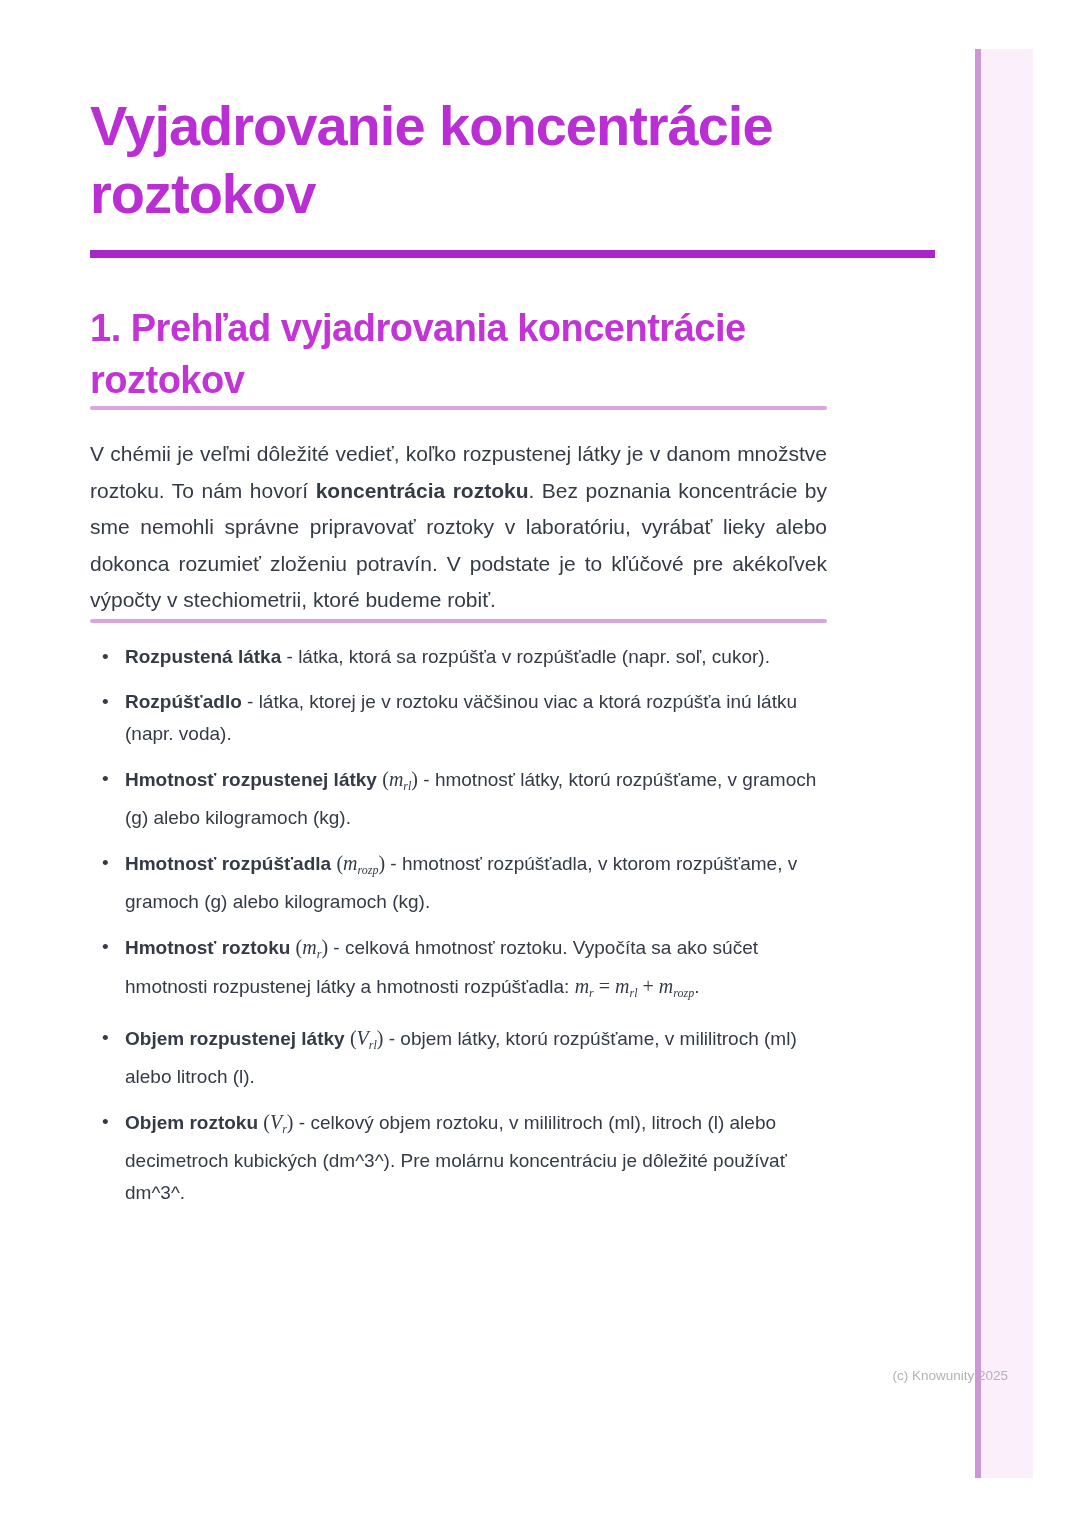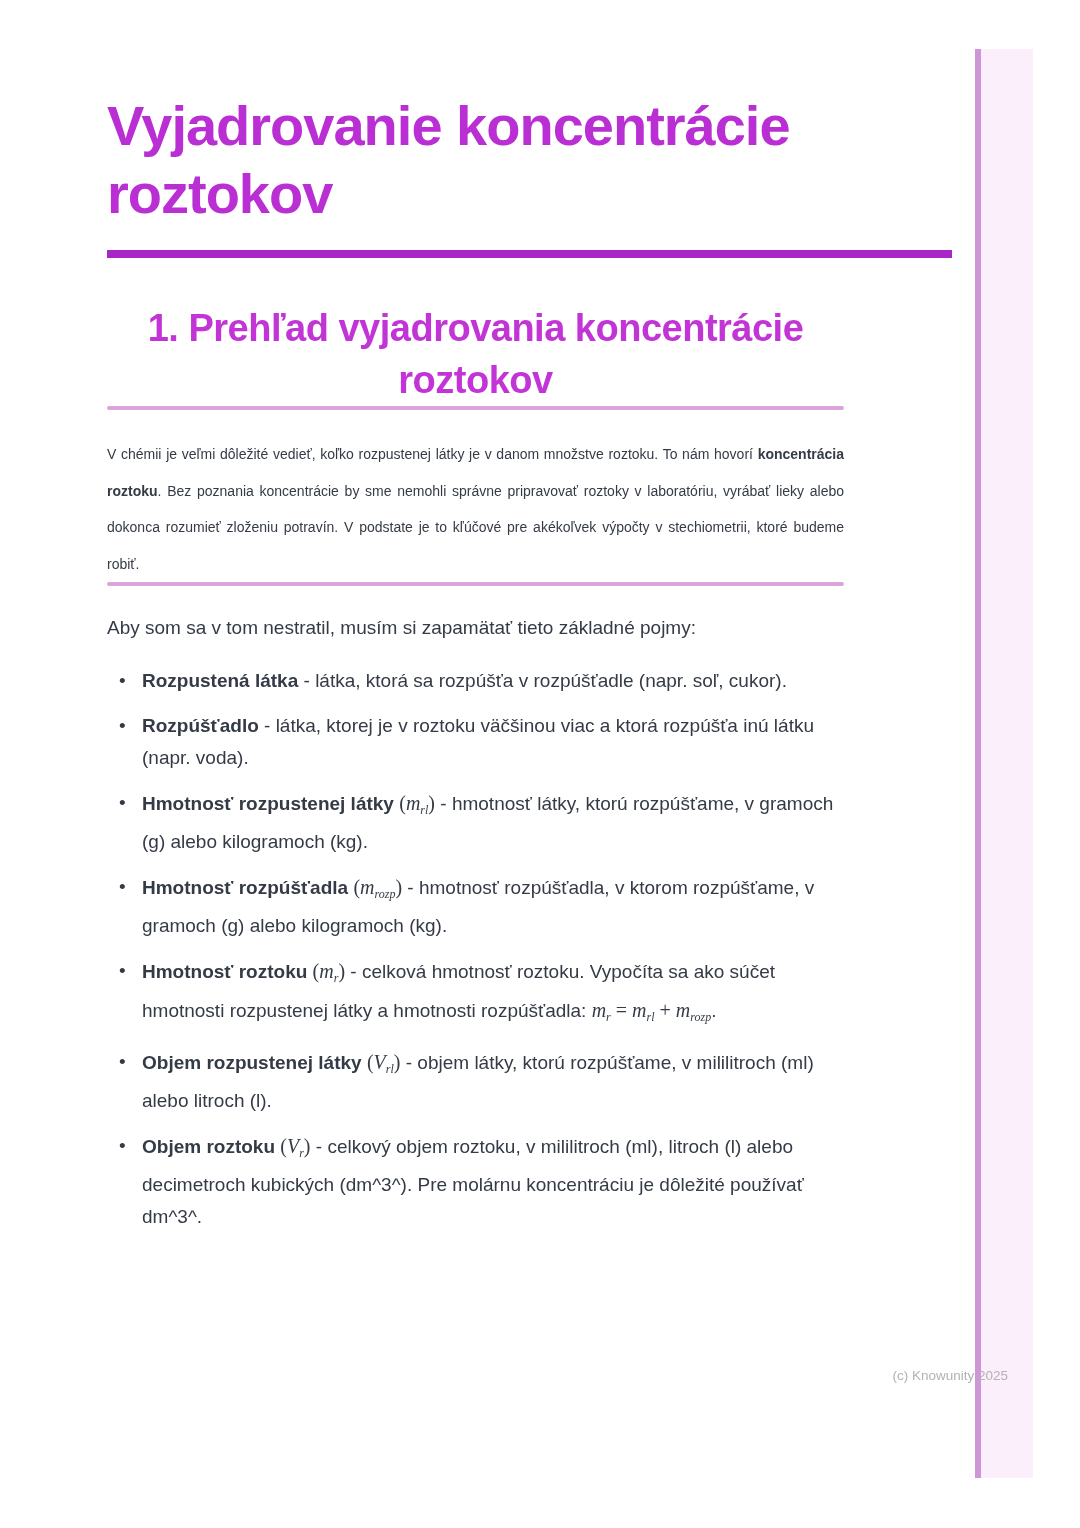--- a/index.html
+++ b/index.html
@@ -22,21 +22,21 @@
     top: 49px;
     width: 58px;
     height: 1429px;
     background: #faeffb;
     border-left: 6px solid #cd97d6;
     box-sizing: border-box;
     z-index: 1;
   }
   .content {
     position: absolute;
-    left: 107px;
+    left: 90px;
     top: 0;
     width: 845px;
     z-index: 2;
   }
   h1.doc-title {
     margin: 92px 0 0 0;
     font-size: 56px;
     line-height: 68px;
     font-weight: 800;
     letter-spacing: -1px;
@@ -50,33 +50,32 @@
     background: #a826c7;
   }
   h2.sec-heading {
     margin: 44px 0 0 0;
     font-size: 38px;
     line-height: 52px;
     font-weight: 800;
     letter-spacing: -0.5px;
     color: #c334d6;
     width: 737px;
-    text-align: center;
   }
   .rule-thin {
     margin-top: 0px;
     width: 737px;
     height: 4px;
     background: #dca4dc;
     border-radius: 2px;
   }
   p.body-par {
     margin: 26px 0 0 0;
     width: 737px;
-    font-size: 14px;
+    font-size: 21px;
     line-height: 36.5px;
     text-align: justify;
   }
   p.intro-par {
     margin: 24px 0 0 0;
     width: 737px;
     font-size: 19px;
     line-height: 36.5px;
   }
   ul.deflist {
@@ -138,21 +137,20 @@
     <div class="rule-thick"></div>
 
     <section>
       <h2 class="sec-heading">1. Prehľad vyjadrovania koncentrácie roztokov</h2>
       <div class="rule-thin"></div>
       <p class="body-par">V chémii je veľmi dôležité vedieť, koľko rozpustenej látky je v danom množstve roztoku. To nám hovorí <span class="bold">koncentrácia roztoku</span>. Bez poznania koncentrácie by sme nemohli správne pripravovať roztoky v laboratóriu, vyrábať lieky alebo dokonca rozumieť zloženiu potravín. V podstate je to kľúčové pre akékoľvek výpočty v stechiometrii, ktoré budeme robiť.</p>
     </section>
 
     <section>
       <div class="rule-thin"></div>
-      <p class="intro-par">Aby som sa v tom nestratil, musím si zapamätať tieto základné pojmy:</p>
       <ul class="deflist">
           <li><span class="bold">Rozpustená látka</span> - látka, ktorá sa rozpúšťa v rozpúšťadle (napr. soľ, cukor).</li>
           <li><span class="bold">Rozpúšťadlo</span> - látka, ktorej je v roztoku väčšinou viac a ktorá rozpúšťa inú látku (napr. voda).</li>
           <li><span class="bold">Hmotnosť rozpustenej látky</span> <span class="mop">(</span><span class="mvar">m</span><span class="msub">rl</span><span class="mop">)</span> - hmotnosť látky, ktorú rozpúšťame, v gramoch (g) alebo kilogramoch (kg).</li>
           <li><span class="bold">Hmotnosť rozpúšťadla</span> <span class="mop">(</span><span class="mvar">m</span><span class="msub">rozp</span><span class="mop">)</span> - hmotnosť rozpúšťadla, v ktorom rozpúšťame, v gramoch (g) alebo kilogramoch (kg).</li>
           <li><span class="bold">Hmotnosť roztoku</span> <span class="mop">(</span><span class="mvar">m</span><span class="msub">r</span><span class="mop">)</span> - celková hmotnosť roztoku. Vypočíta sa ako súčet hmotnosti rozpustenej látky a hmotnosti rozpúšťadla: <span class="mvar">m</span><span class="msub">r</span><span class="mop"> = </span><span class="mvar">m</span><span class="msub">rl</span><span class="mop"> + </span><span class="mvar">m</span><span class="msub">rozp</span>.</li>
           <li><span class="bold">Objem rozpustenej látky</span> <span class="mop">(</span><span class="mvar">V</span><span class="msub">rl</span><span class="mop">)</span> - objem látky, ktorú rozpúšťame, v mililitroch (ml) alebo litroch (l).</li>
           <li><span class="bold">Objem roztoku</span> <span class="mop">(</span><span class="mvar">V</span><span class="msub">r</span><span class="mop">)</span> - celkový objem roztoku, v mililitroch (ml), litroch (l) alebo decimetroch kubických (dm^3^). Pre molárnu koncentráciu je dôležité používať dm^3^.</li>
         </ul>
     </section>

